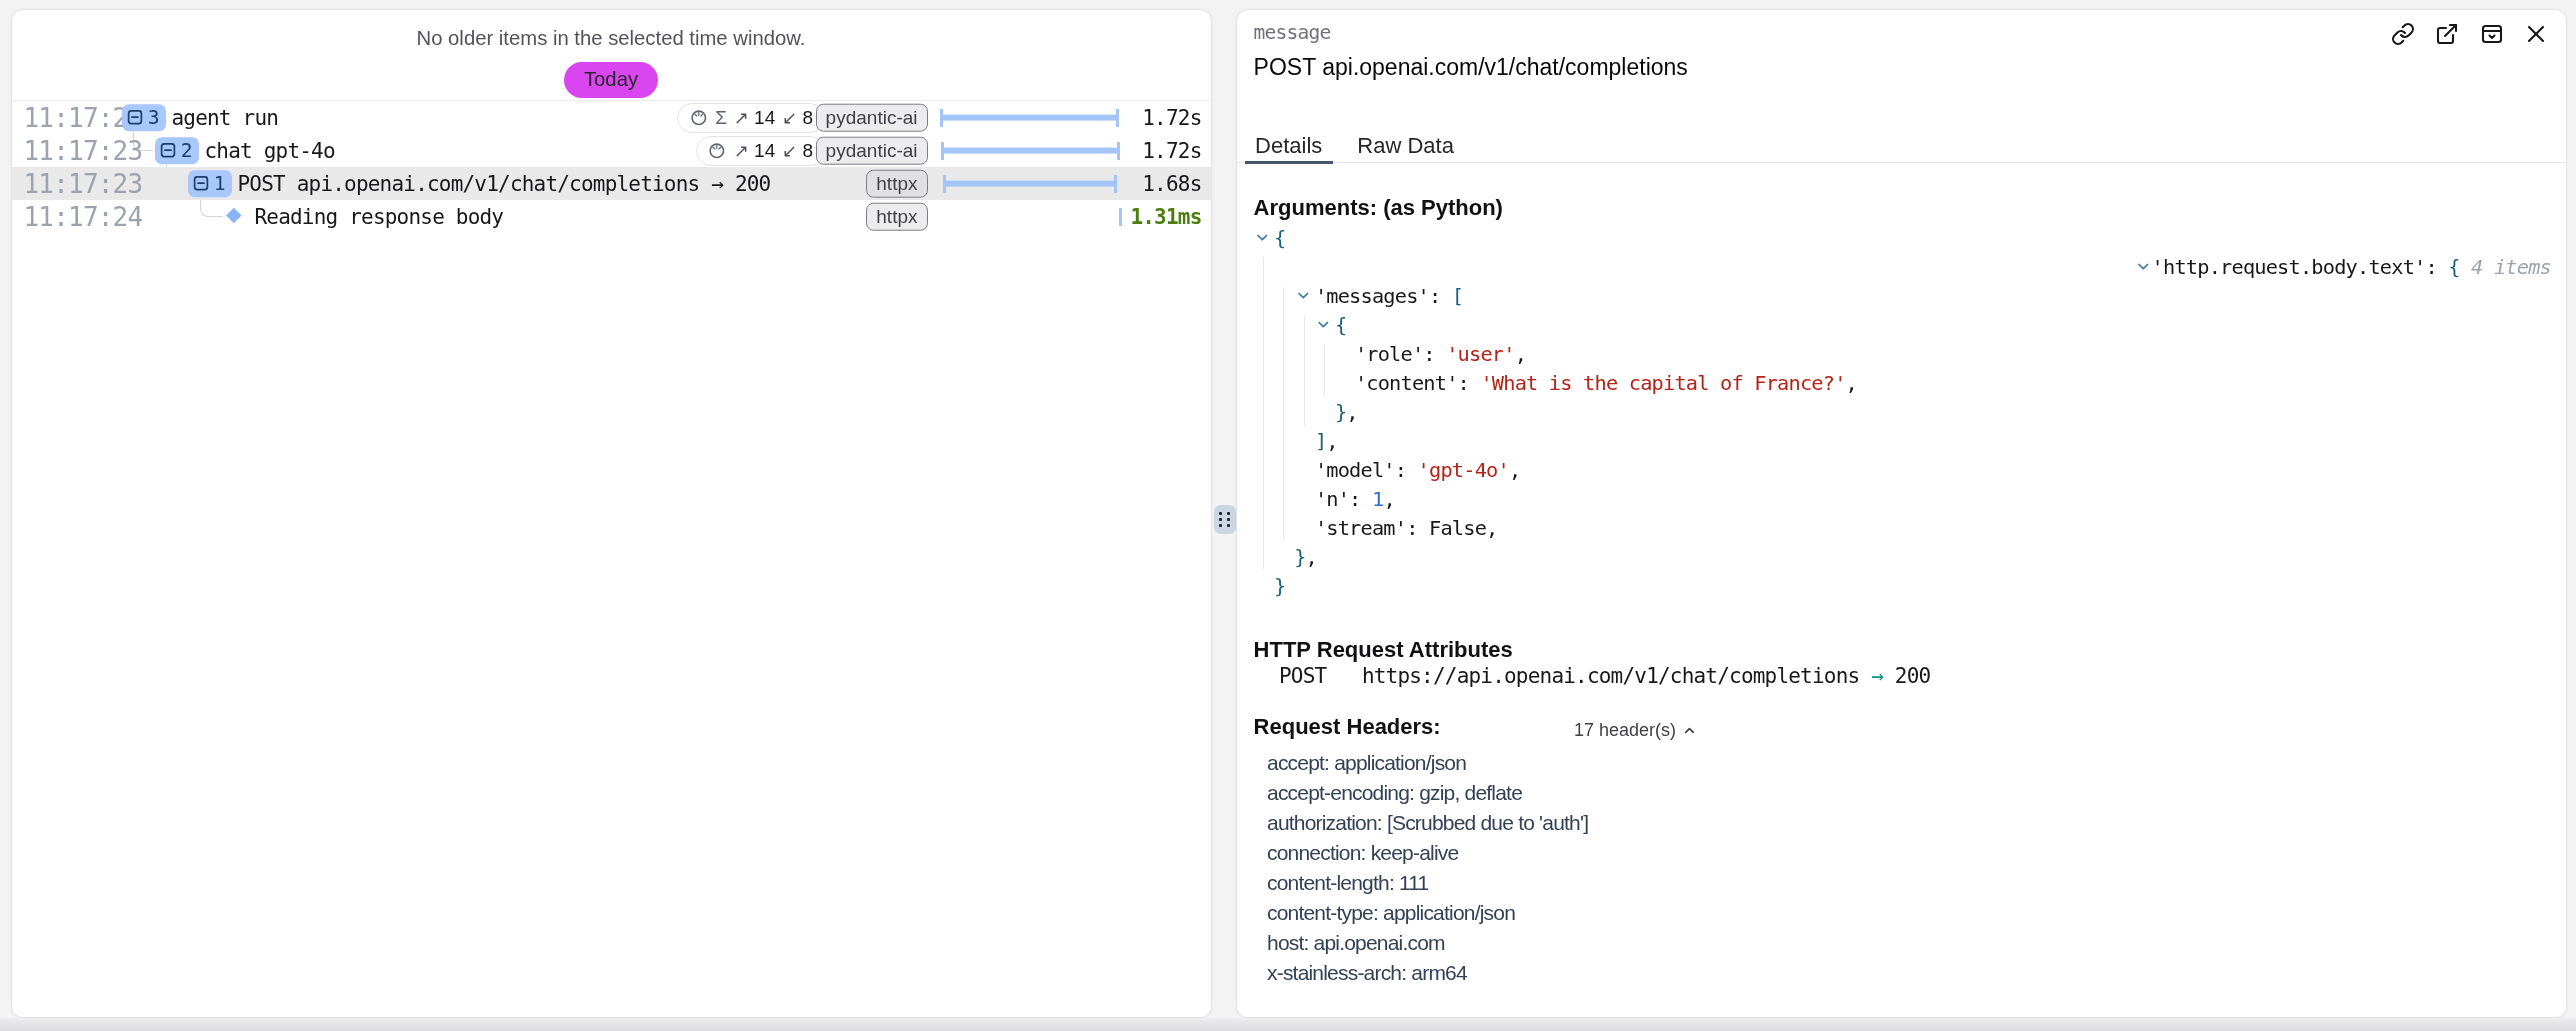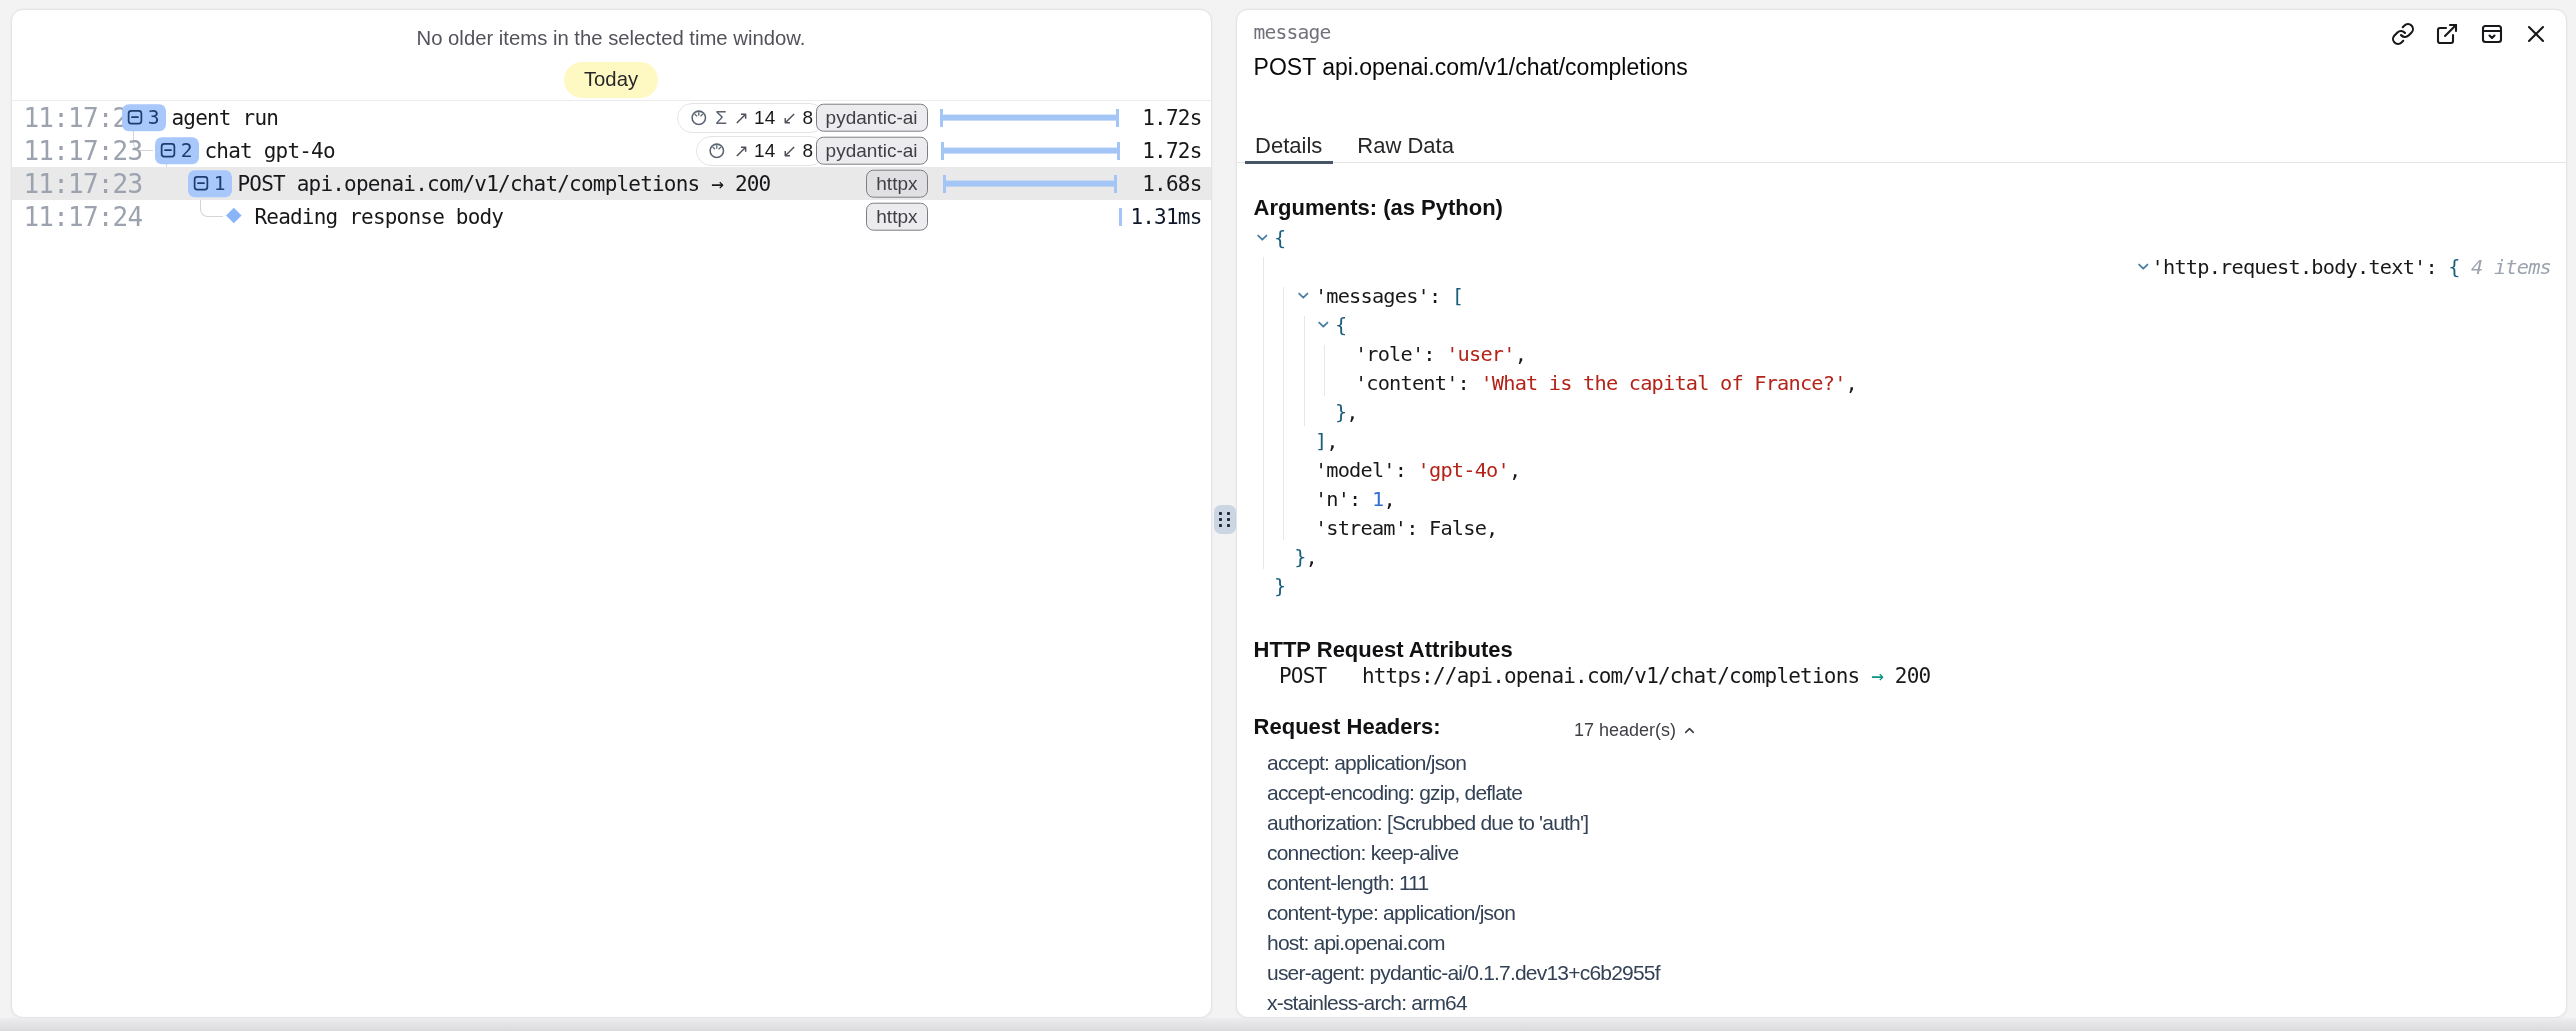--- a/index.html
+++ b/index.html
@@ -32,21 +32,21 @@
   
   .empty-state {
     height:91px;
     border-bottom:1.5px solid #ececee;
     display:flex; flex-direction:column; align-items:center;
     padding-top:16.6px; gap:12px;
   }
   .empty-text { font-size:20.3px; color:#52525b; }
   .today-btn {
     font-size:20.3px; color:#27272a;
-    background:#fef9c3; border:none; border-radius:752px;
+    background:#d946ef; border:none; border-radius:752px;
     padding:6.8px 19.6px; cursor:pointer;
   }
 
   #rows { position:relative; }
   .trace-row { position:absolute; left:0; width:100%; height:33px; }
   .trace-row.selected { background:#e9e9ea; }
 
   .t-time {
     position:absolute; left:12px; top:50%; transform:translateY(-50%);
     font-family:"DejaVu Sans Mono", monospace;
@@ -95,21 +95,21 @@
   .bar-cap {
     position:absolute; top:50%; transform:translateY(-50%);
     width:3px; height:18px; background:#a4c6f6;
   }
   .t-duration {
     position:absolute; right:9px; top:50%; transform:translateY(-50%);
     width:98px; text-align:right;
     font-family:"DejaVu Sans Mono", monospace;
     font-size:21px; color:#18181b; letter-spacing:-0.8px;
   }
-  .t-duration.gray { color:#0f172a; }
+  .t-duration.gray { color:#4d7c0f;font-weight:bold; }
   .elbow {
     position:absolute;
     border-left:1.5px solid #d4d4d8; border-bottom:1.5px solid #d4d4d8;
     border-bottom-left-radius:7.5px;
   }
 
   
   #splitter-handle {
     position:absolute; left:1214px; top:505px; width:22px; height:29px;
     background:#ccd6e3; border-radius:6.8px; cursor:col-resize;
@@ -389,19 +389,18 @@
   </button>
 
   <div id="headers-list">
       <div class="header-line">accept: application/json</div>
       <div class="header-line">accept-encoding: gzip, deflate</div>
       <div class="header-line">authorization: [Scrubbed due to 'auth']</div>
       <div class="header-line">connection: keep-alive</div>
       <div class="header-line">content-length: 111</div>
       <div class="header-line">content-type: application/json</div>
       <div class="header-line">host: api.openai.com</div>
-      <div class="header-line">user-agent: pydantic-ai/0.1.7.dev13+c6b2955f</div>
       <div class="header-line">x-stainless-arch: arm64</div>
     </div>
 </div>
 
 <div id="bottom-strip"></div>
 
 
 </body></html>

